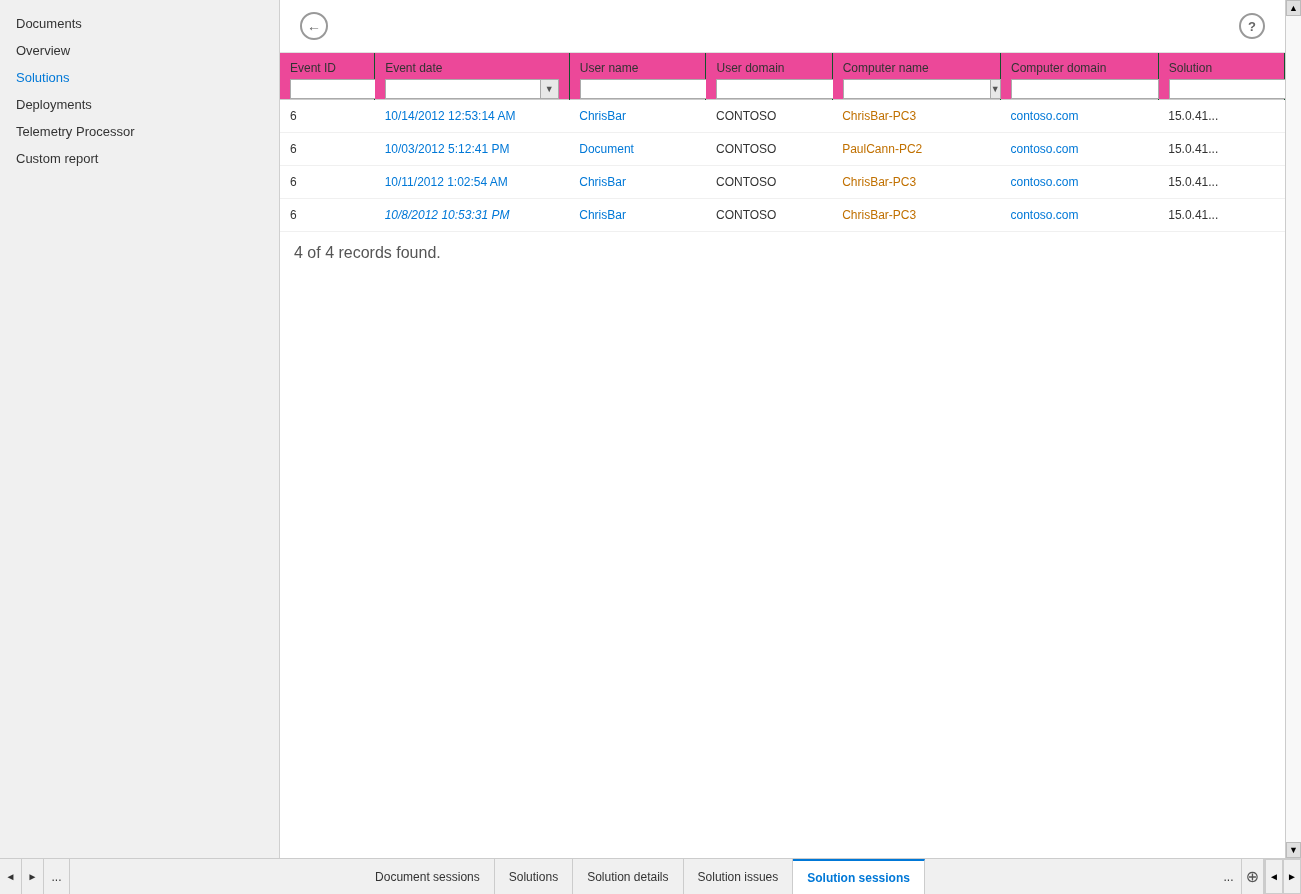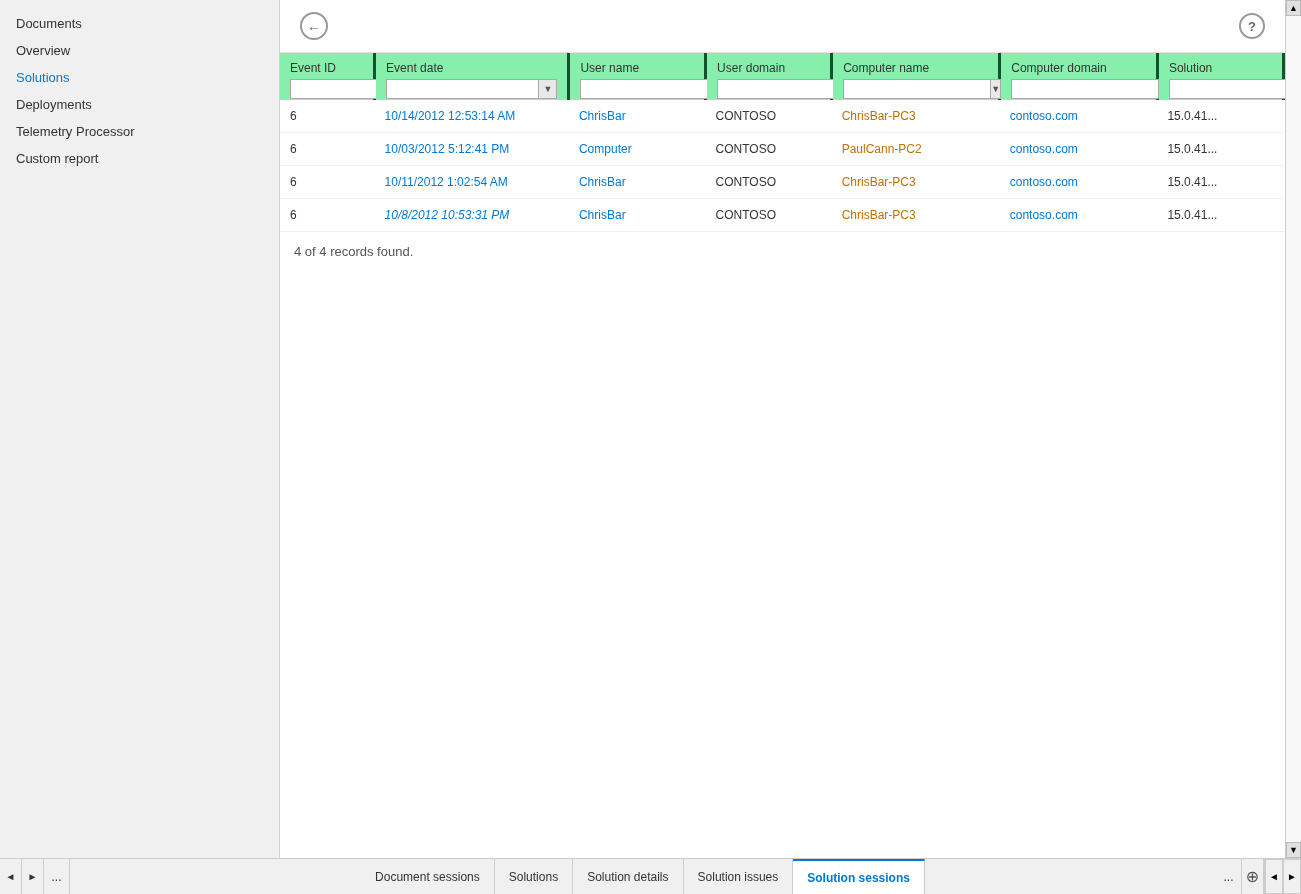--- a/index.html
+++ b/index.html
@@ -19,39 +19,39 @@
     .content-header { display: flex; align-items: center; padding: 12px 20px; border-bottom: 1px solid #e0e0e0; background: #fff; position: relative; }
     .back-btn { width: 28px; height: 28px; border-radius: 50%; border: 2px solid #999; display: flex; align-items: center; justify-content: center; cursor: pointer; margin-right: 12px; color: #666; font-size: 14px; flex-shrink: 0; }
     .page-title { font-size: 20px; font-weight: 300; color: #333; }
     .help-btn { margin-left: auto; width: 26px; height: 26px; border-radius: 50%; border: 2px solid #999; display: flex; align-items: center; justify-content: center; cursor: pointer; color: #666; font-size: 13px; font-weight: bold; }
 
     
     .table-area { flex: 1; overflow: auto; padding: 0; }
 
     .data-table { width: 100%; border-collapse: collapse; table-layout: fixed; }
     .data-table thead tr { border-bottom: 1px solid #ccc; }
-    .data-table th { background: #86efac; font-weight: 400; text-align: left; padding: 8px 10px 0 10px; color: #333; font-size: 12px; vertical-align: top; border-right: 3px solid #14532d; position: relative; }
+    .data-table th { background: #ec4899; font-weight: 400; text-align: left; padding: 8px 10px 0 10px; color: #333; font-size: 12px; vertical-align: top; border-right: 1px solid #14532d; position: relative; }
     .th-content { display: flex; flex-direction: column; }
     .th-label { margin-bottom: 4px; }
     .th-filter { display: flex; align-items: center; }
     .filter-input { flex: 1; height: 20px; border: 1px solid #aaa; font-size: 11px; padding: 0 2px; }
     .filter-drop { width: 18px; height: 20px; border: 1px solid #aaa; border-left: none; background: #e8e8e8; cursor: pointer; display: flex; align-items: center; justify-content: center; font-size: 9px; color: #555; }
 
     .data-table td { padding: 9px 10px; border-bottom: 1px solid #f0f0f0; color: #333; font-size: 12px; overflow: hidden; text-overflow: ellipsis; white-space: nowrap; }
 
     
     .col-eventid { width: 90px; }
     .col-eventdate { width: 185px; }
     .col-username { width: 130px; }
     .col-userdomain { width: 120px; }
     .col-computername { width: 160px; }
     .col-computerdomain { width: 150px; }
     .col-solution { width: 120px; }
 
-    .records-found { padding: 12px 14px; color: #555; font-size: 13px; }
+    .records-found { padding: 12px 14px; color: #555; font-size: 16px; }
 
     
     .bottom-tabs { height: 36px; background: #f0f0f0; border-top: 1px solid #ccc; display: flex; align-items: stretch; flex-shrink: 0; }
     .tab-nav-btn { width: 22px; border: none; background: transparent; cursor: pointer; color: #333; font-size: 10px; border-right: 1px solid #ccc; display: flex; align-items: center; justify-content: center; }
     .tab-ellipsis { width: 26px; border: none; background: transparent; cursor: pointer; color: #333; border-right: 1px solid #ccc; display: flex; align-items: center; justify-content: center; font-size: 12px; }
     .bottom-tab { padding: 0 14px; border: none; border-right: 1px solid #ccc; background: #f0f0f0; cursor: pointer; font-size: 12px; color: #333; display: flex; align-items: center; white-space: nowrap; }
     .bottom-tab.active { background: #fff; border-top: 2px solid #0078d7; font-weight: 600; color: #0078d7; }
     .tab-add-btn { width: 22px; border: none; background: transparent; cursor: pointer; font-size: 16px; color: #555; border-right: 1px solid #ccc; display: flex; align-items: center; justify-content: center; }
     .tab-scroll-area { display: flex; align-items: stretch; overflow: hidden; flex: 1; justify-content: center; }
     .scroll-arrow { width: 18px; border: 1px solid #ccc; background: #f0f0f0; cursor: pointer; display: flex; align-items: center; justify-content: center; font-size: 10px; }
@@ -162,21 +162,21 @@
                 <td class="col-eventdate" style="color: rgb(0, 120, 215);">10/14/2012 12:53:14 AM</td>
                 <td class="col-username" style="color: rgb(0, 120, 215);">ChrisBar</td>
                 <td class="col-userdomain">CONTOSO</td>
                 <td class="col-computername" style="color: rgb(192, 112, 0);">ChrisBar-PC3</td>
                 <td class="col-computerdomain" style="color: rgb(0, 120, 215);">contoso.com</td>
                 <td class="col-solution">15.0.41...</td>
               </tr>
               <tr>
                 <td class="col-eventid">6</td>
                 <td class="col-eventdate" style="color: rgb(0, 120, 215);">10/03/2012 5:12:41 PM</td>
-                <td class="col-username" style="color: rgb(0, 120, 215);">Computer</td>
+                <td class="col-username" style="color: rgb(0, 120, 215);">Document</td>
                 <td class="col-userdomain">CONTOSO</td>
                 <td class="col-computername" style="color: rgb(192, 112, 0);">PaulCann-PC2</td>
                 <td class="col-computerdomain" style="color: rgb(0, 120, 215);">contoso.com</td>
                 <td class="col-solution">15.0.41...</td>
               </tr>
               <tr>
                 <td class="col-eventid">6</td>
                 <td class="col-eventdate" style="color: rgb(0, 120, 215);">10/11/2012 1:02:54 AM</td>
                 <td class="col-username" style="color: rgb(0, 120, 215);">ChrisBar</td>
                 <td class="col-userdomain">CONTOSO</td>

